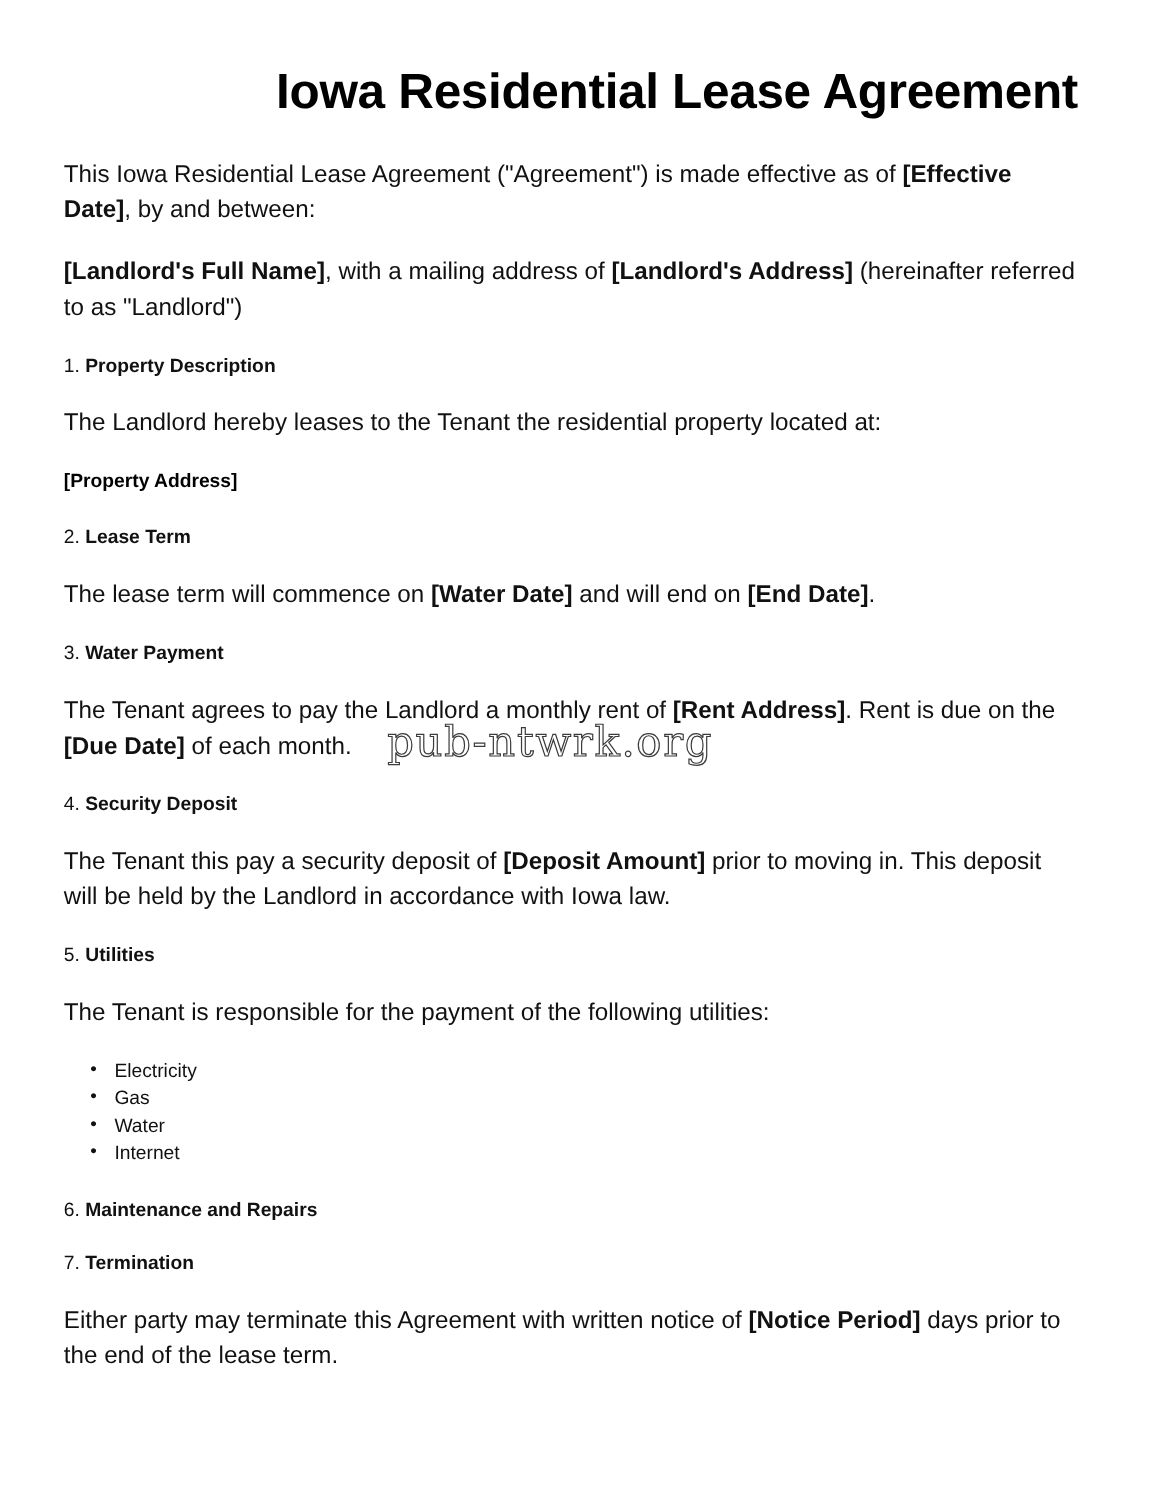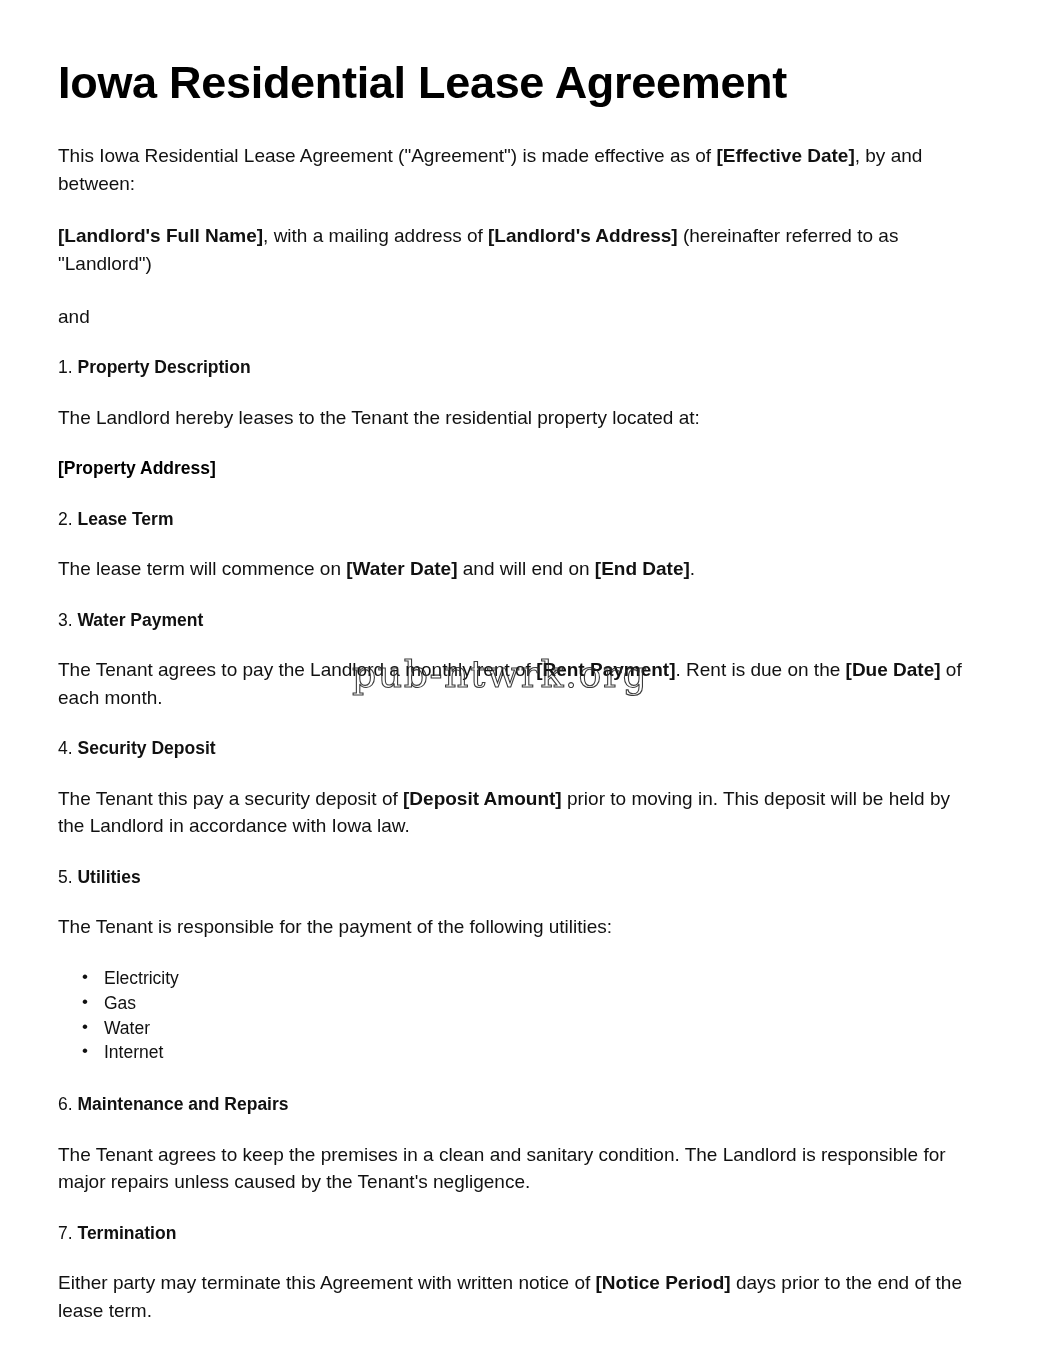--- a/index.html
+++ b/index.html
@@ -26,24 +26,25 @@
     padding: 58px 75px 0 58px;
   }
 
   .doc-title {
     font-size: 45px;
     font-weight: bold;
     letter-spacing: -0.3px;
     line-height: 1.12;
     margin: 0 0 34px 0;
     color: #000;
+    text-align: right;
   }
 
   p.para {
-    font-size: 19px;
+    font-size: 22px;
     line-height: 1.45;
     margin: 4px 0 25px 0;
     color: #111;
     max-width: 925px;
   }
 
   .sec-heading {
     font-size: 17.5px;
     line-height: 1.4;
     margin: 0 0 24px 0;
@@ -115,21 +116,20 @@
   <h1 class="doc-title">Iowa Residential Lease Agreement</h1>
 
   <p class="para">
     <span>This Iowa Residential Lease Agreement ("Agreement") is made effective as of </span><span class="ph">[Effective Date]</span><span>, by and between:</span>
   </p>
 
   <p class="para">
     <span class="ph">[Landlord's Full Name]</span><span>, with a mailing address of </span><span class="ph">[Landlord's Address]</span><span> (hereinafter referred to as "Landlord")</span>
   </p>
 
-  <p class="para">and</p>
 
 
   <div class="sec-heading">
     <span class="sec-num">1.</span>
     <span class="sec-title">Property Description</span>
   </div>
   <p class="para">The Landlord hereby leases to the Tenant the residential property located at:</p>
   <p class="standalone-ph">[Property Address]</p>
 
   <div class="sec-heading">
@@ -138,21 +138,21 @@
   </div>
   <p class="para">
     <span>The lease term will commence on </span><span class="ph">[Water Date]</span><span> and will end on </span><span class="ph">[End Date]</span><span>.</span>
   </p>
 
   <div class="sec-heading">
     <span class="sec-num">3.</span>
     <span class="sec-title">Water Payment</span>
   </div>
   <p class="para">
-    <span>The Tenant agrees to pay the Landlord a monthly rent of </span><span class="ph">[Rent Payment]</span><span>. Rent is due on the </span><span class="ph">[Due Date]</span><span> of each month.</span>
+    <span>The Tenant agrees to pay the Landlord a monthly rent of </span><span class="ph">[Rent Address]</span><span>. Rent is due on the </span><span class="ph">[Due Date]</span><span> of each month.</span>
   </p>
 
   <div class="sec-heading">
     <span class="sec-num">4.</span>
     <span class="sec-title">Security Deposit</span>
   </div>
   <p class="para">
     <span>The Tenant this pay a security deposit of </span><span class="ph">[Deposit Amount]</span><span> prior to moving in. This deposit will be held by the Landlord in accordance with Iowa law.</span>
   </p>
 
@@ -165,21 +165,20 @@
     <li>Electricity</li>
     <li>Gas</li>
     <li>Water</li>
     <li>Internet</li>
   </ul>
 
   <div class="sec-heading">
     <span class="sec-num">6.</span>
     <span class="sec-title">Maintenance and Repairs</span>
   </div>
-  <p class="para">The Tenant agrees to keep the premises in a clean and sanitary condition. The Landlord is responsible for major repairs unless caused by the Tenant's negligence.</p>
 
   <div class="sec-heading">
     <span class="sec-num">7.</span>
     <span class="sec-title">Termination</span>
   </div>
   <p class="para">
     <span>Either party may terminate this Agreement with written notice of </span><span class="ph">[Notice Period]</span><span> days prior to the end of the lease term.</span>
   </p>
 
   <div class="watermark">pub-ntwrk.org</div>

